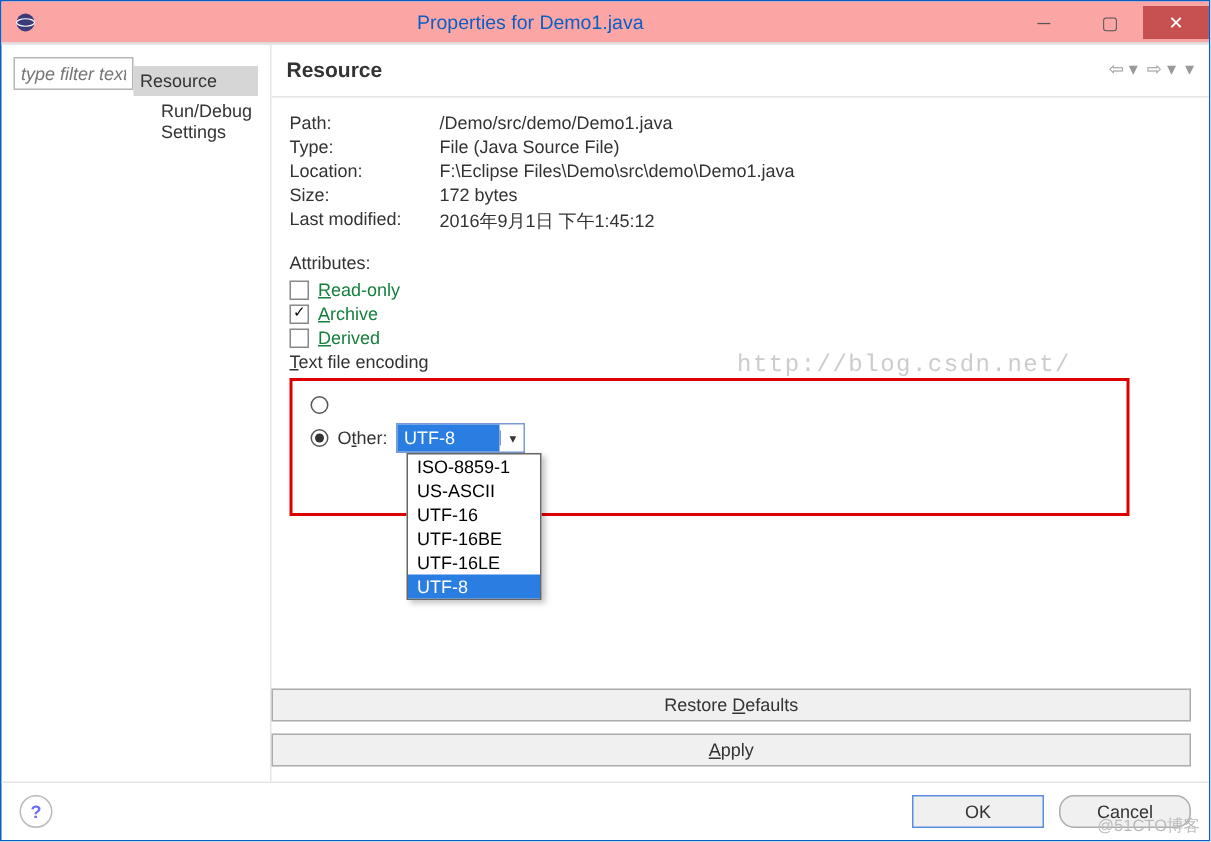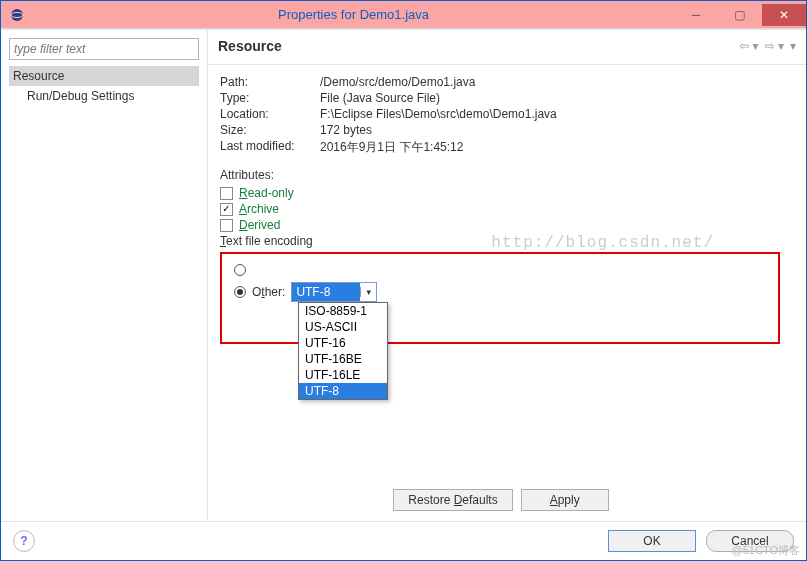--- a/index.html
+++ b/index.html
@@ -5,21 +5,21 @@
   * { box-sizing: border-box; font-family: "Microsoft YaHei", Tahoma, Arial, sans-serif; font-size: 12px; }
   body { margin: 0; background: #fff; }
   .window { width: 807px; height: 561px; border: 1px solid #0a5fc4; display: flex; flex-direction: column; background: #fff; }
   .titlebar { height: 28px; background: #fca5a5; display: flex; align-items: center; border-bottom: 1px solid #d9d9d9; }
   .titlebar .appicon { width: 16px; height: 16px; margin: 0 8px; }
   .titlebar .title { flex: 1; text-align: center; color: #0a5fc4; font-size: 13px; }
   .winbtns { display: flex; }
   .winbtn { width: 44px; height: 22px; display: flex; align-items: center; justify-content: center; color: #555; }
   .winbtn.close { background: #c75050; color: #fff; }
   .body { flex: 1; display: flex; border-top: 1px solid #e5e5e5; min-height: 0; }
-  .sidebar { width: 207px; border-right: 1px solid #e5e5e5; padding: 8px; display: flex; flex-direction: column; }
+  .sidebar { width: 180px; border-right: 1px solid #e5e5e5; padding: 8px; display: flex; flex-direction: row; }
   .filter { width: 100%; height: 22px; border: 1px solid #b5b5b5; padding: 2px 4px; color: #888; font-style: italic; }
   .tree { margin-top: 6px; }
   .tree-item { padding: 3px 4px; color: #333; }
   .tree-item.sel { background: #d6d6d6; }
   .tree-item.child { padding-left: 18px; }
   .main { flex: 1; display: flex; flex-direction: column; min-height: 0; }
   .section-head { display: flex; align-items: center; justify-content: space-between; padding: 8px 10px 10px 10px; border-bottom: 1px solid #e5e5e5; }
   .section-head h1 { font-size: 14px; font-weight: bold; margin: 0; color: #333; }
   .navicons { display: flex; gap: 6px; color: #999; font-size: 11px; }
   .content { padding: 10px 12px; flex: 1; overflow: visible; position: relative; }
@@ -37,21 +37,21 @@
   .radio { width: 12px; height: 12px; border: 1px solid #555; border-radius: 50%; margin-right: 6px; display: inline-flex; align-items: center; justify-content: center; }
   .radio.sel::after { content: ""; width: 6px; height: 6px; background: #333; border-radius: 50%; }
   .combo { display: inline-flex; align-items: center; border: 1px solid #7a9bd1; height: 20px; margin-left: 6px; background: #fff; }
   .combo .val { padding: 0 4px; width: 68px; background: #2a7de1; color: #fff; height: 18px; line-height: 18px; }
   .combo .arrow { width: 16px; text-align: center; border-left: 1px solid #7a9bd1; color: #333; font-size: 9px; }
   .dropdown { position: absolute; border: 1px solid #666; background: #fff; box-shadow: 2px 2px 4px rgba(0,0,0,0.25); }
   .dropdown .opt { padding: 1px 6px; color: #000; white-space: nowrap; }
   .dropdown .opt.hilite { background: #2a7de1; color: #fff; }
   .btn { border: 1px solid #adadad; background: #f0f0f0; padding: 3px 14px; color: #333; min-width: 70px; text-align: center; }
   .btn.default { border: 1px solid #5a8edc; }
-  .restore-row { display: flex; justify-content: center; gap: 8px; padding: 6px 12px 10px 0; border-top: 0; }
+  .restore-row { display: flex; justify-content: flex-start; gap: 8px; padding: 6px 12px 10px 0; border-top: 0; flex-direction: column; }
   .footer { border-top: 1px solid #e5e5e5; padding: 8px 12px; display: flex; align-items: center; justify-content: space-between; }
   .help { width: 22px; height: 22px; border: 1px solid #bbb; border-radius: 50%; display: flex; align-items: center; justify-content: center; color: #6a6aff; font-weight: bold; }
   .footer-btns { display: flex; gap: 10px; }
   .corner-mark { position: absolute; right: 6px; bottom: 2px; color: #bbb; font-size: 11px; }
   .underline-key { text-decoration: underline; }
 </style>
 </head>
 <body>
 
 <div class="window">

